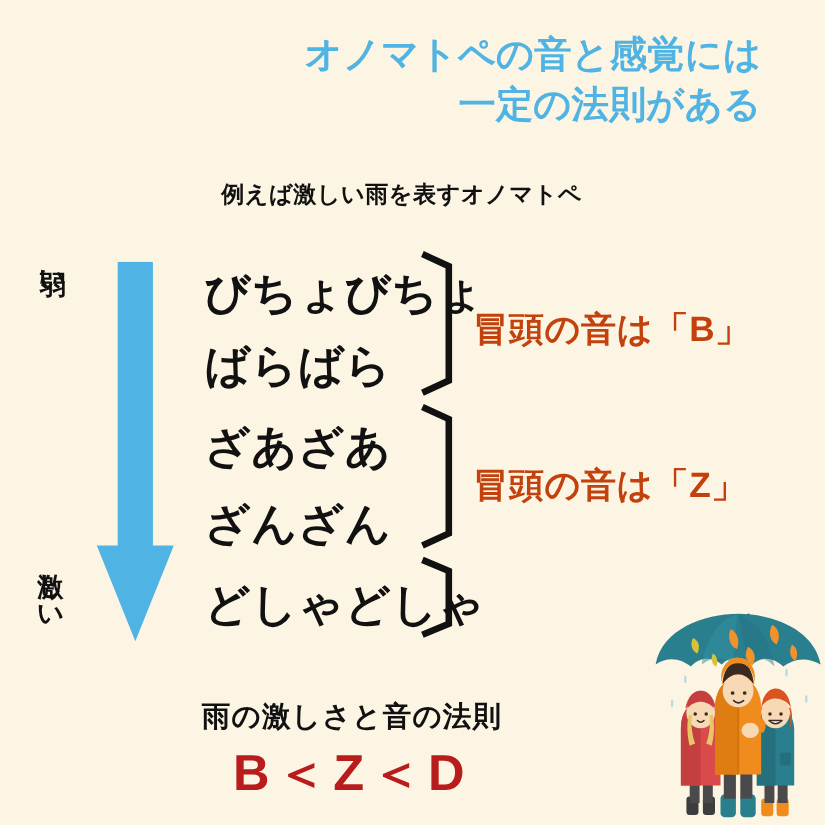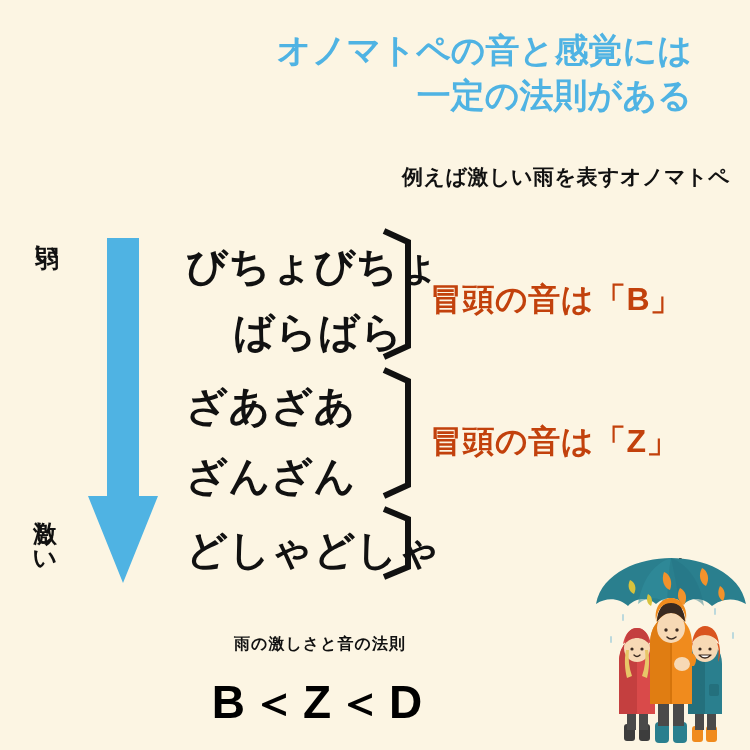--- a/index.html
+++ b/index.html
@@ -33,21 +33,21 @@
     line-height: 1.33;
     letter-spacing: 0px;
   }
   .title-line { display: block; white-space: nowrap; }
 
   .subtitle {
     position: absolute;
     left: 0;
     top: 163px;
     width: 730px;
-    text-align: right;
+    text-align: center;
     color: #111111;
     font-size: 21px;
     font-weight: bold;
     letter-spacing: 0.5px;
   }
 
   
   .vlabel {
     position: absolute;
     color: #111111;
@@ -73,21 +73,21 @@
   
   .word {
     position: absolute;
     color: #111111;
     font-size: 41px;
     font-weight: bold;
     white-space: nowrap;
     letter-spacing: 0.5px;
   }
   #word-0 { left: 186px; top: 239px; }
-  #word-1 { left: 186px; top: 305px; margin-left: 47px; }
+  #word-1 { left: 186px; top: 305px; }
   #word-2 { left: 186px; top: 379px; }
   #word-3 { left: 186px; top: 449px; }
   #word-4 { left: 186px; top: 523px; }
 
   
   .bracket { position: absolute; }
   #bracket-0 { left: 380px; top: 228px; width: 36px; height: 132px; }
   #bracket-1 { left: 380px; top: 367px; width: 36px; height: 132px; }
   #bracket-2 { left: 380px; top: 506px; width: 36px; height: 74px; }
 
@@ -105,31 +105,31 @@
   #rule-2 { left: 430px; top: 529px; }
 
   
   .footer-caption {
     position: absolute;
     left: 0;
     top: 634px;
     width: 640px;
     text-align: center;
     color: #111111;
-    font-size: 16px;
+    font-size: 26px;
     font-weight: bold;
     letter-spacing: 1px;
   }
   .footer-formula {
     position: absolute;
     left: 0;
     top: 672px;
     width: 640px;
     text-align: center;
-    color: #000000;
+    color: #b91c1c;
     font-size: 46px;
     font-weight: bold;
     letter-spacing: 6px;
   }
 
   
   #illustration {
     position: absolute;
     left: 592px;
     top: 556px;

